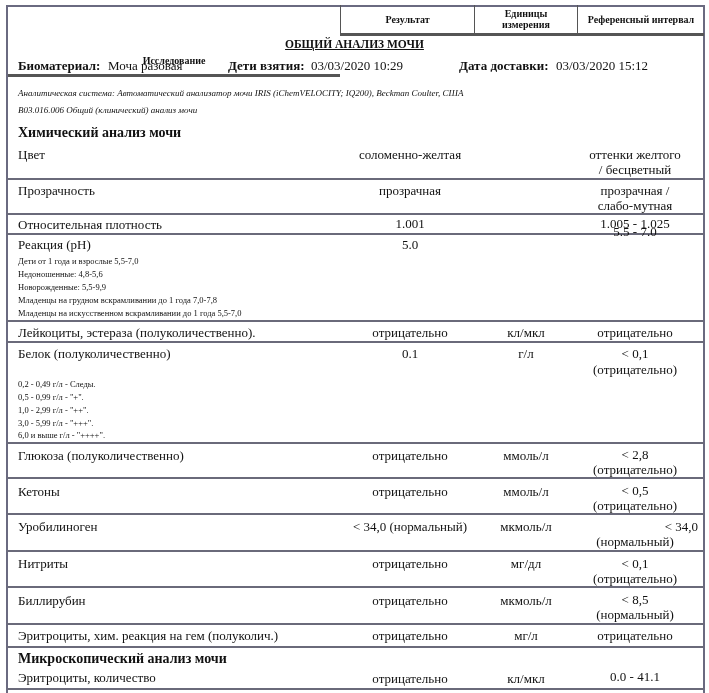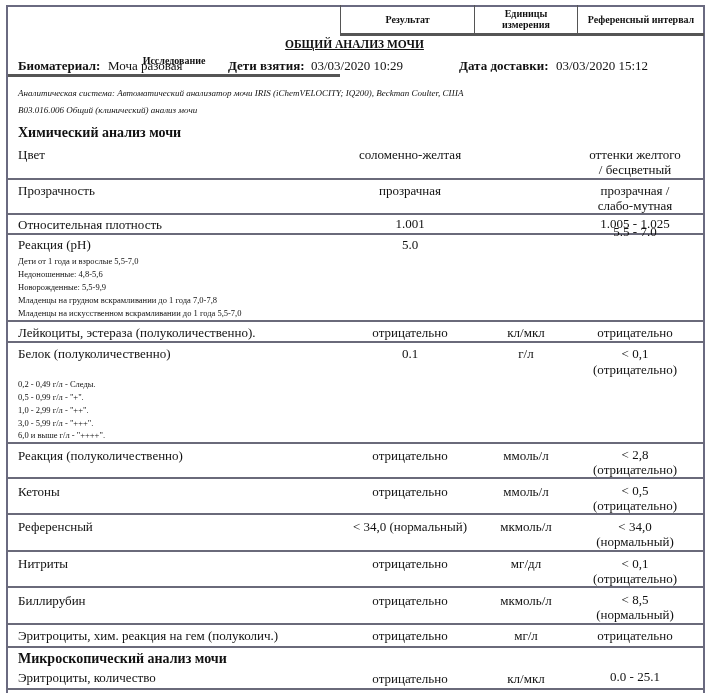--- a/index.html
+++ b/index.html
@@ -87,38 +87,38 @@
 <div class="t c" style="left:475px;width:102px;top:346px;">г/л</div>
 <div class="t c" style="left:572px;width:126px;top:346px;">&lt; 0,1</div>
 <div class="t c" style="left:572px;width:126px;top:362px;">(отрицательно)</div>
 <div class="t small" style="left:18px;top:378px;">0,2 - 0,49 г/л - Следы.</div>
 <div class="t small" style="left:18px;top:391px;">0,5 - 0,99 г/л - "+".</div>
 <div class="t small" style="left:18px;top:404px;">1,0 - 2,99 г/л - "++".</div>
 <div class="t small" style="left:18px;top:417px;">3,0 - 5,99 г/л - "+++".</div>
 <div class="t small" style="left:18px;top:429px;">6,0 и выше г/л - "++++".</div>
 <div class="hsep" style="top:442px;"></div>
 
-<div class="t" style="left:18px;top:448px;">Реакция (полуколичественно)</div>
+<div class="t" style="left:18px;top:448px;">Глюкоза (полуколичественно)</div>
 <div class="t c" style="left:330px;width:160px;top:448px;">отрицательно</div>
 <div class="t c" style="left:475px;width:102px;top:448px;">ммоль/л</div>
 <div class="t c" style="left:572px;width:126px;top:447px;">&lt; 2,8</div>
 <div class="t c" style="left:572px;width:126px;top:462px;">(отрицательно)</div>
 <div class="hsep" style="top:477px;"></div>
 
 <div class="t" style="left:18px;top:484px;">Кетоны</div>
 <div class="t c" style="left:330px;width:160px;top:484px;">отрицательно</div>
 <div class="t c" style="left:475px;width:102px;top:484px;">ммоль/л</div>
 <div class="t c" style="left:572px;width:126px;top:483px;">&lt; 0,5</div>
 <div class="t c" style="left:572px;width:126px;top:498px;">(отрицательно)</div>
 <div class="hsep" style="top:513px;"></div>
 
-<div class="t" style="left:18px;top:519px;">Референсный</div>
+<div class="t" style="left:18px;top:519px;">Уробилиноген</div>
 <div class="t c" style="left:330px;width:160px;top:519px;">&lt; 34,0 (нормальный)</div>
 <div class="t c" style="left:475px;width:102px;top:519px;">мкмоль/л</div>
-<div class="t c" style="left:572px;width:126px;top:519px;">&lt; 34,0</div>
+<div class="t c" style="left:572px;width:126px;top:519px;text-align:right;">&lt; 34,0</div>
 <div class="t c" style="left:572px;width:126px;top:534px;">(нормальный)</div>
 <div class="hsep" style="top:550px;"></div>
 
 <div class="t" style="left:18px;top:556px;">Нитриты</div>
 <div class="t c" style="left:330px;width:160px;top:556px;">отрицательно</div>
 <div class="t c" style="left:475px;width:102px;top:556px;">мг/дл</div>
 <div class="t c" style="left:572px;width:126px;top:556px;">&lt; 0,1</div>
 <div class="t c" style="left:572px;width:126px;top:571px;">(отрицательно)</div>
 <div class="hsep" style="top:586px;"></div>
 
@@ -133,14 +133,14 @@
 <div class="t c" style="left:330px;width:160px;top:628px;">отрицательно</div>
 <div class="t c" style="left:475px;width:102px;top:628px;">мг/л</div>
 <div class="t c" style="left:572px;width:126px;top:628px;">отрицательно</div>
 <div class="hsep" style="top:646px;"></div>
 
 <div class="t sec" style="left:18px;top:651px;">Микроскопический анализ мочи</div>
 
 <div class="t" style="left:18px;top:670px;">Эритроциты, количество</div>
 <div class="t c" style="left:330px;width:160px;top:671px;">отрицательно</div>
 <div class="t c" style="left:475px;width:102px;top:671px;">кл/мкл</div>
-<div class="t c" style="left:572px;width:126px;top:669px;">0.0 - 25.1</div>
+<div class="t c" style="left:572px;width:126px;top:669px;">0.0 - 41.1</div>
 <div class="hsep" style="top:688px;"></div>
 
 </body></html>

